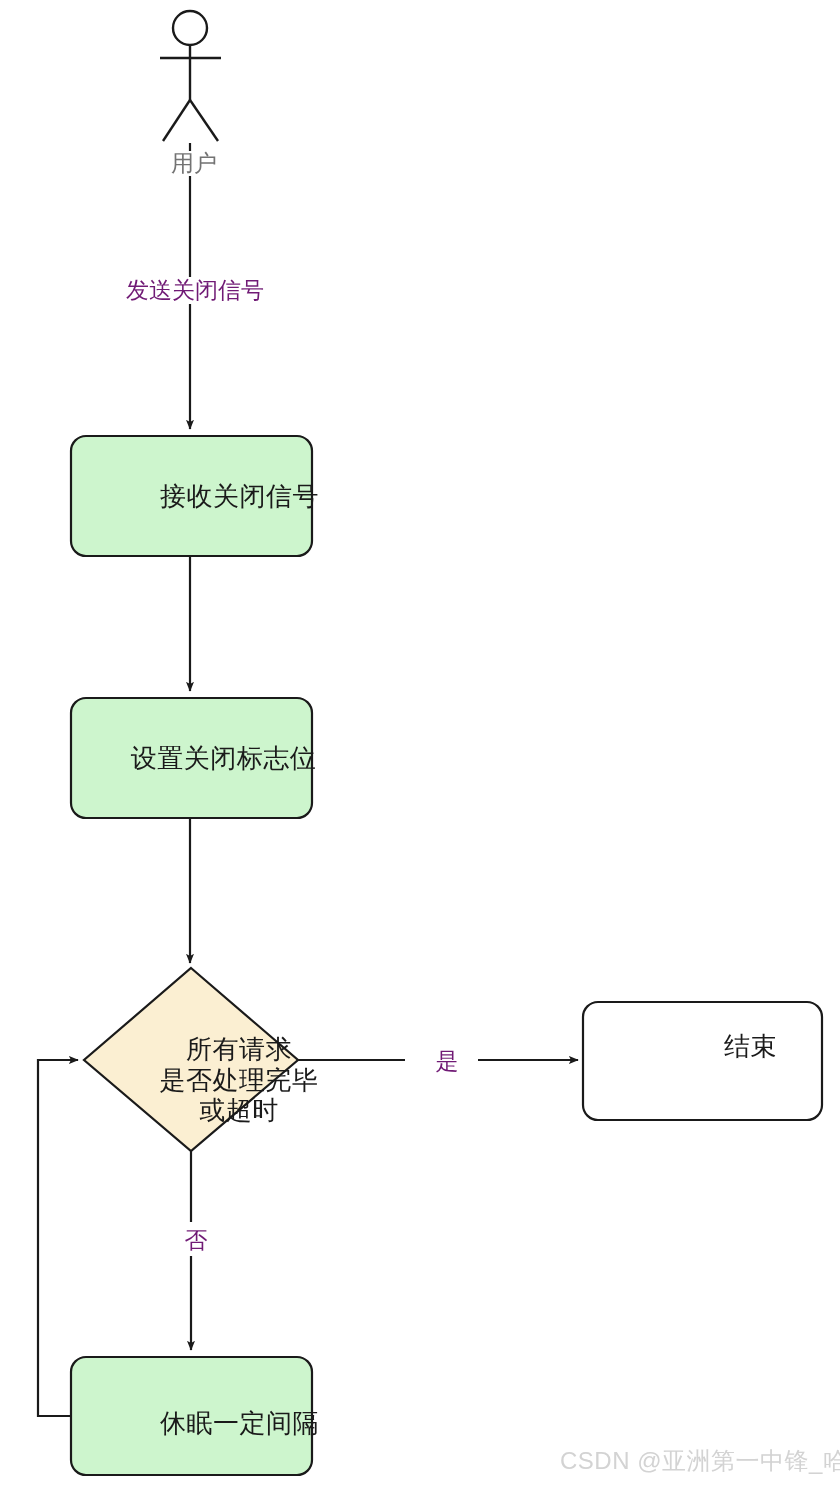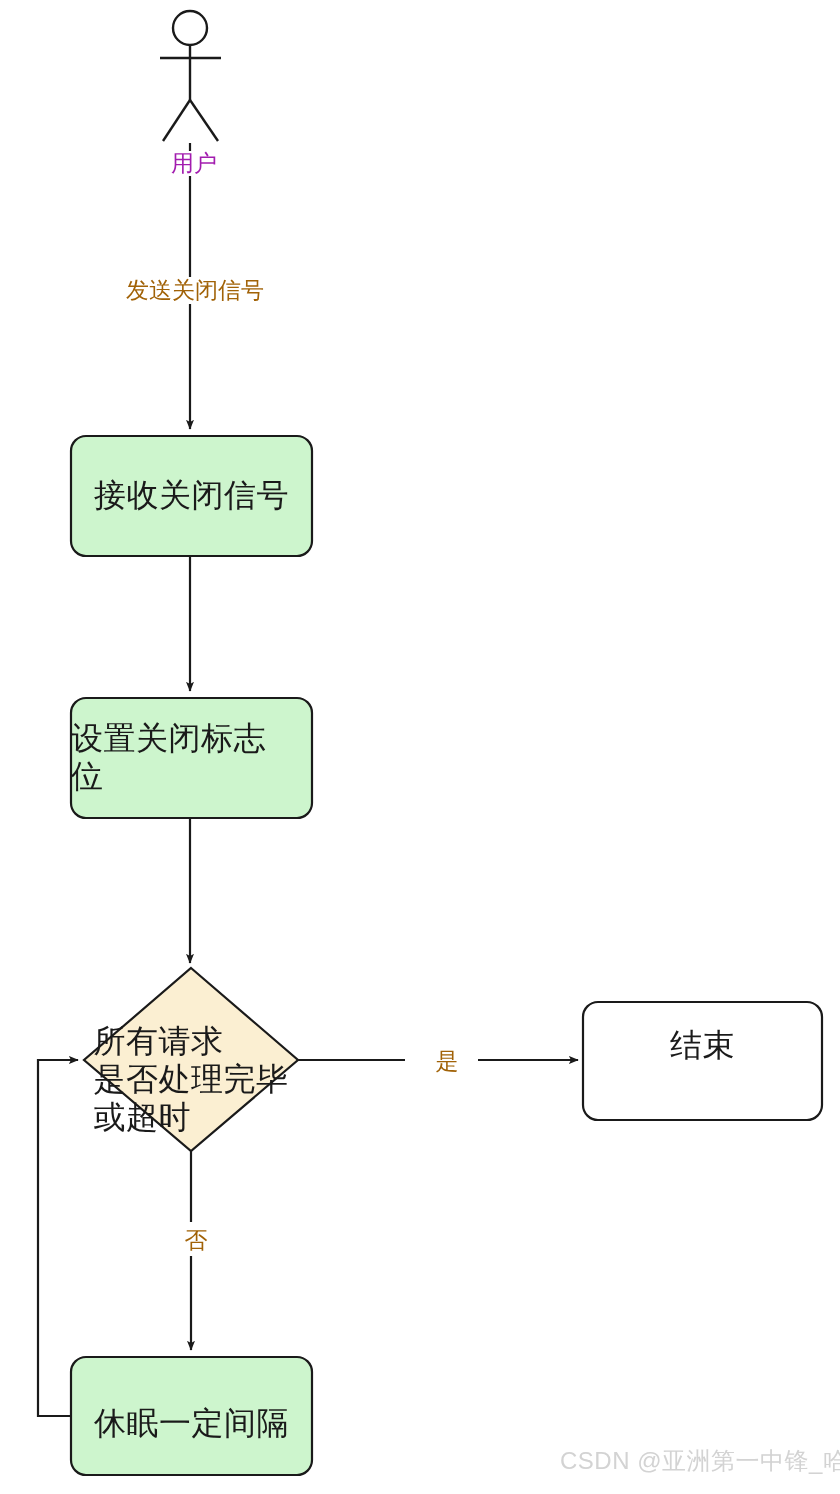--- a/index.html
+++ b/index.html
@@ -22,41 +22,42 @@
     left: 0;
     top: 0;
     width: 840px;
     height: 1494px;
   }
   .node-label {
     position: absolute;
     display: flex;
     align-items: center;
     justify-content: center;
-    text-align: left;
+    text-align: center;
     color: #1a1a1a;
-    font-size: 32px;
+    font-size: 26px;
     line-height: 1.18;
     letter-spacing: 0.5px;
     white-space: pre-line;
     pointer-events: none;
+    padding-left: 48px;
   }
   .edge-label {
     position: absolute;
-    color: #a16207;
+    color: #701a75;
     font-size: 23px;
     line-height: 1;
     text-align: center;
     background: #ffffff;
     padding: 2px 5px;
     white-space: nowrap;
   }
   .actor-label {
     position: absolute;
-    color: #a21caf;
+    color: #737373;
     font-size: 23px;
     line-height: 1;
     text-align: center;
     background: #ffffff;
     padding: 1px 4px;
     white-space: nowrap;
   }
   .watermark {
     position: absolute;
     color: #d3d3d3;

